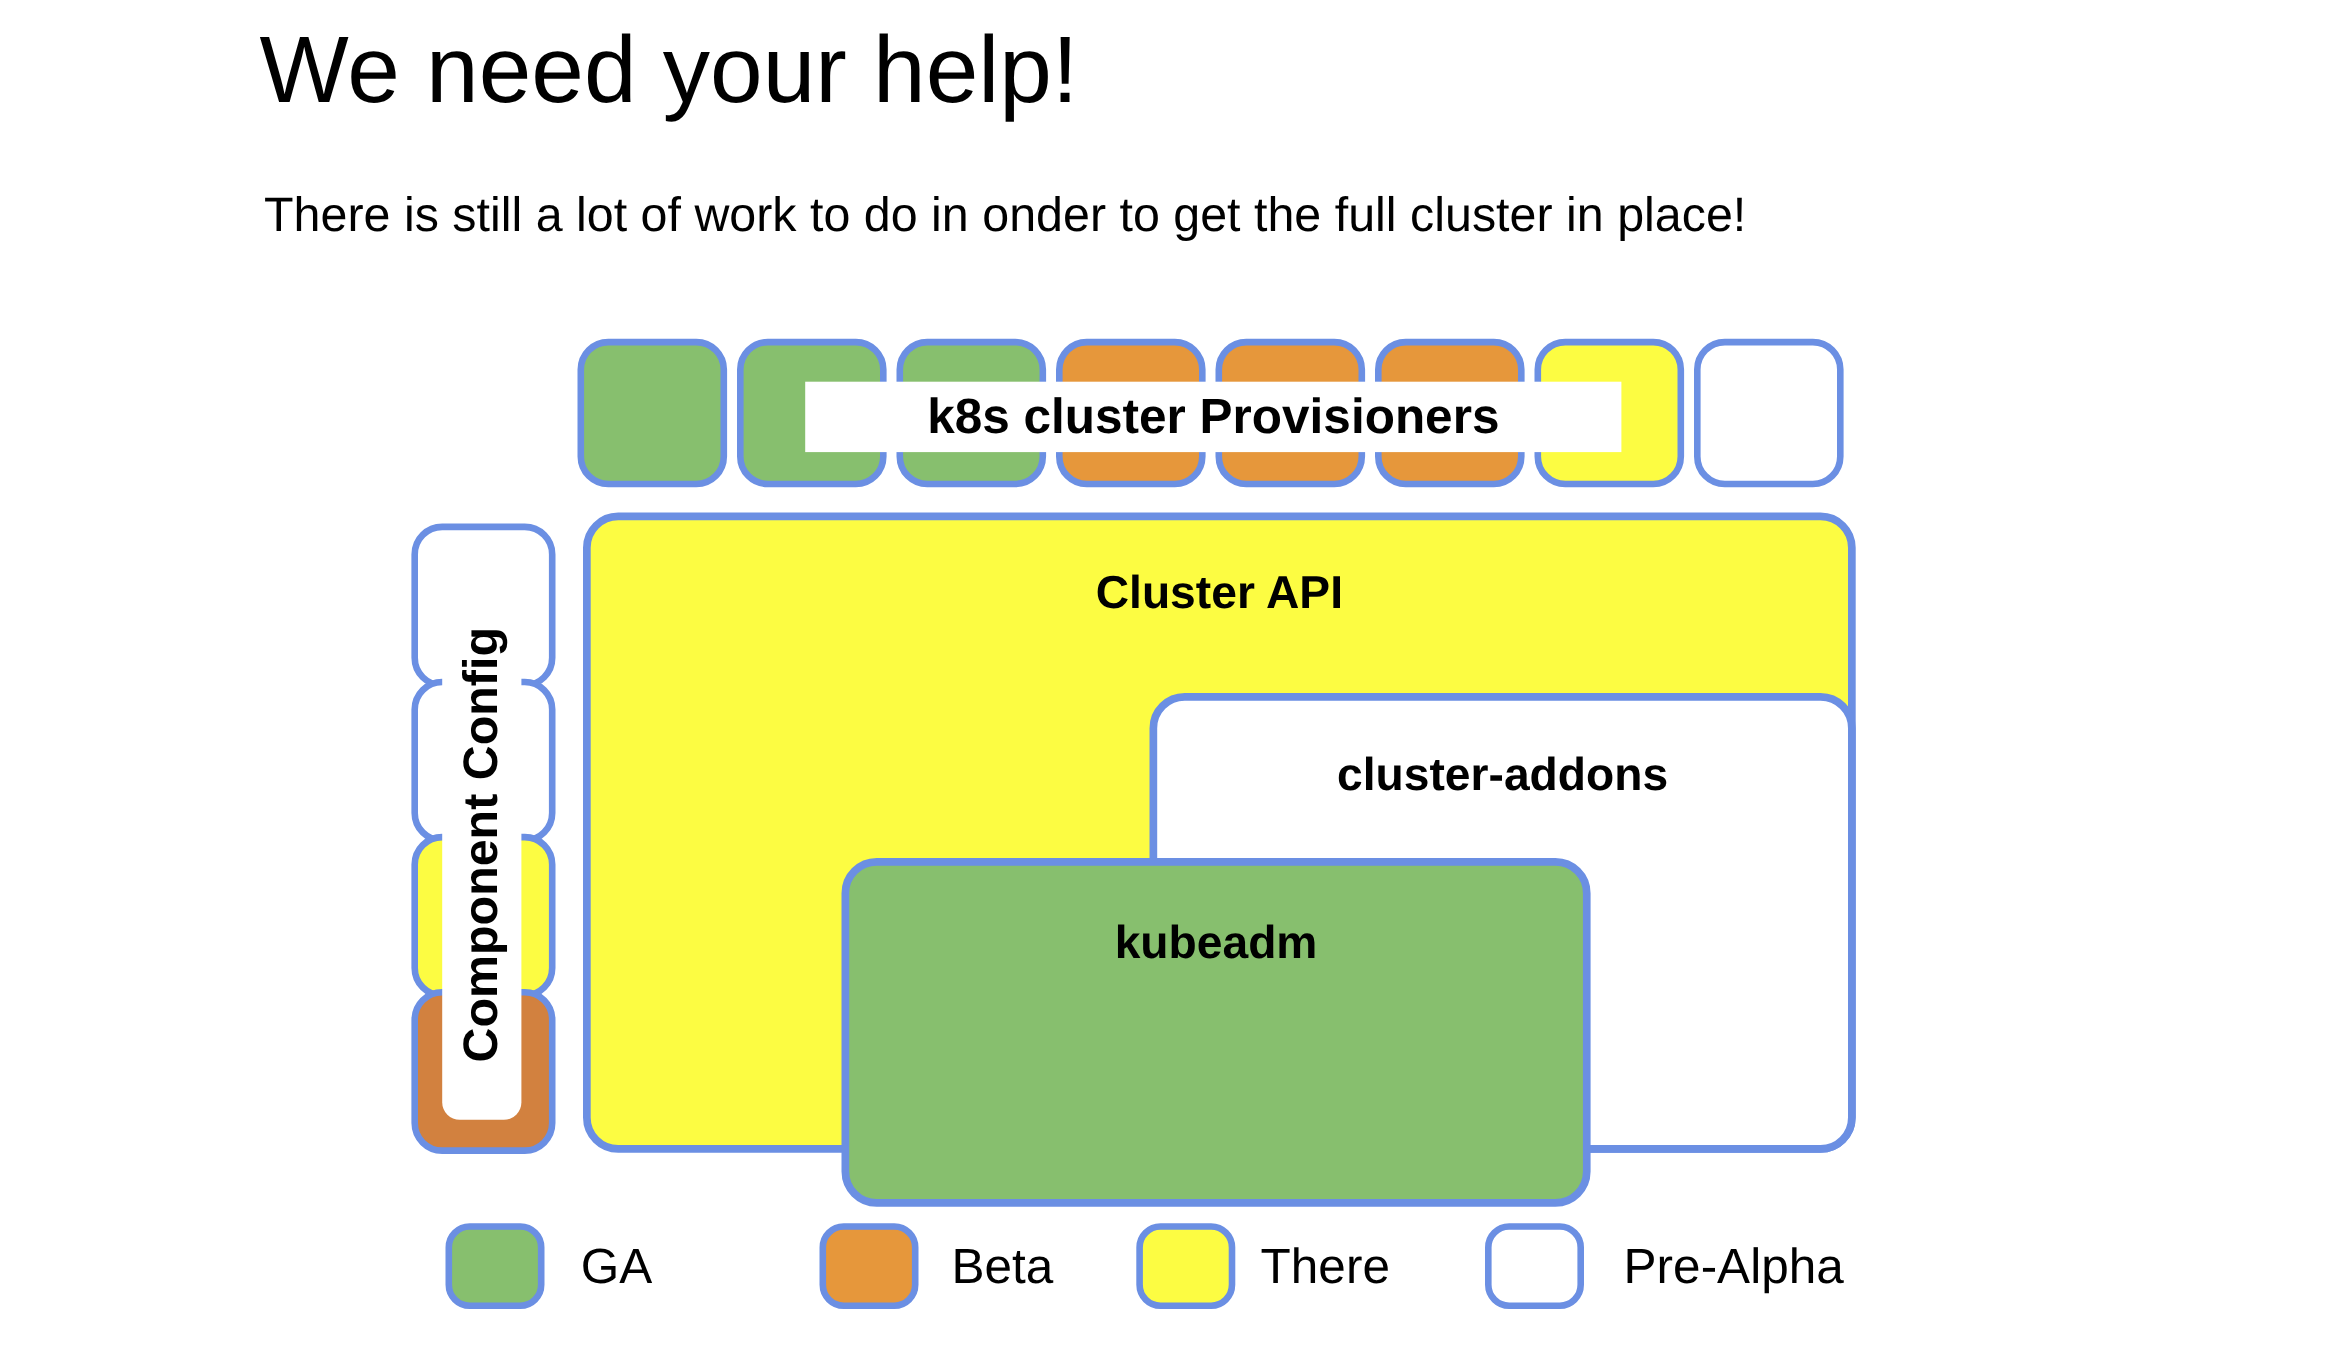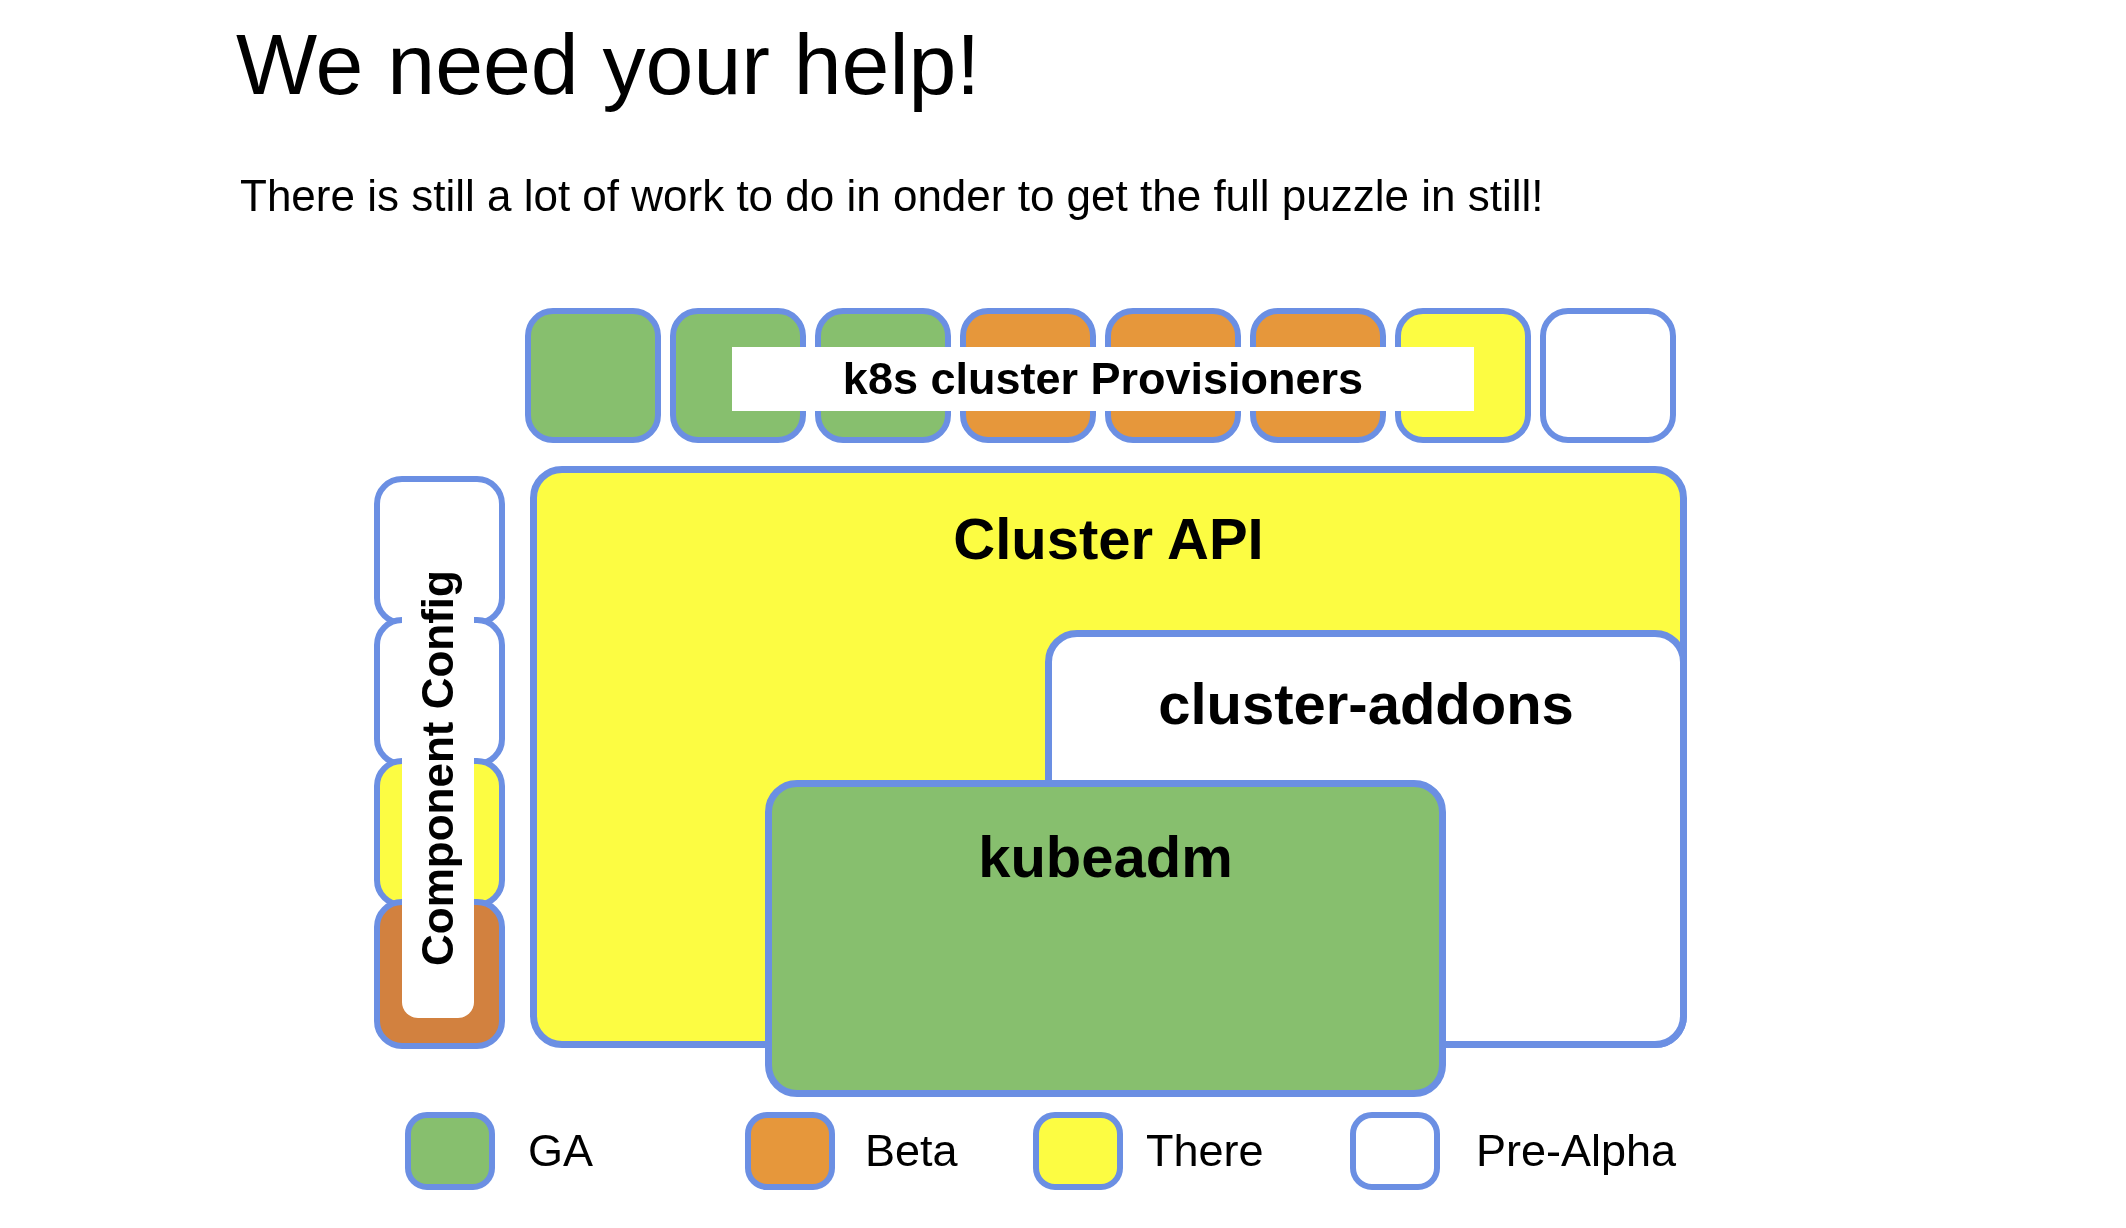--- a/index.html
+++ b/index.html
@@ -20,21 +20,21 @@
 
   
   .cc-box{left:374px;width:131px;height:150px;border:6px solid var(--blue);
       border-radius:28px;box-sizing:border-box;}
   .cc-label{left:402px;top:518px;width:72px;height:500px;background:#fff;border-radius:16px;
       display:flex;align-items:center;justify-content:center;z-index:6;}
   .cc-label span{white-space:nowrap;transform:rotate(-90deg);font-size:44px;font-weight:700;}
 
   
   .big{border:7px solid var(--blue);border-radius:32px;box-sizing:border-box;text-align:center;}
-  .big .lbl{font-size:58px;font-weight:700;line-height:46px;white-space:nowrap;}
+  .big .lbl{font-size:42px;font-weight:700;line-height:46px;white-space:nowrap;}
   .box-cluster-api{left:530px;top:466px;width:1157px;height:582px;z-index:1;}
   .box-cluster-api .lbl{margin-top:43px;}
   .box-cluster-addons{left:1045px;top:630px;width:642px;height:418px;z-index:2;}
   .box-cluster-addons .lbl{margin-top:44px;}
   .box-kubeadm{left:765px;top:780px;width:681px;height:317px;z-index:3;}
   .box-kubeadm .lbl{margin-top:47px;}
   .box-etcdadm{left:533px;top:920px;width:677px;height:128px;z-index:4;}
   .box-etcdadm .lbl{margin-top:28px;}
   .squiggle{display:block;margin:4px auto 0 auto;}
 
@@ -42,21 +42,21 @@
   .swatch{top:1112px;width:90px;height:78px;border:6px solid var(--blue);
       border-radius:22px;box-sizing:border-box;}
   .leg-label{top:1128px;font-size:45px;line-height:46px;white-space:nowrap;}
 </style>
 </head>
 <body>
 
 <div class="stage">
 
   <div class="abs title">We need your help!</div>
-  <div class="abs subtitle">There is still a lot of work to do in onder to get the full puzzle in still!</div>
+  <div class="abs subtitle">There is still a lot of work to do in onder to get the full cluster in place!</div>
 
   <div class="abs sq" style="left: 525px; background: rgb(135, 191, 110);"></div>
   <div class="abs sq" style="left: 670px; background: rgb(135, 191, 110);"></div>
   <div class="abs sq" style="left: 815px; background: rgb(135, 191, 110);"></div>
   <div class="abs sq" style="left: 960px; background: rgb(230, 151, 59);"></div>
   <div class="abs sq" style="left: 1105px; background: rgb(230, 151, 59);"></div>
   <div class="abs sq" style="left: 1250px; background: rgb(230, 151, 59);"></div>
   <div class="abs sq" style="left: 1395px; background: rgb(252, 252, 66);"></div>
   <div class="abs sq" style="left: 1540px; background: rgb(255, 255, 255);"></div>
   <div class="abs prov-label">

